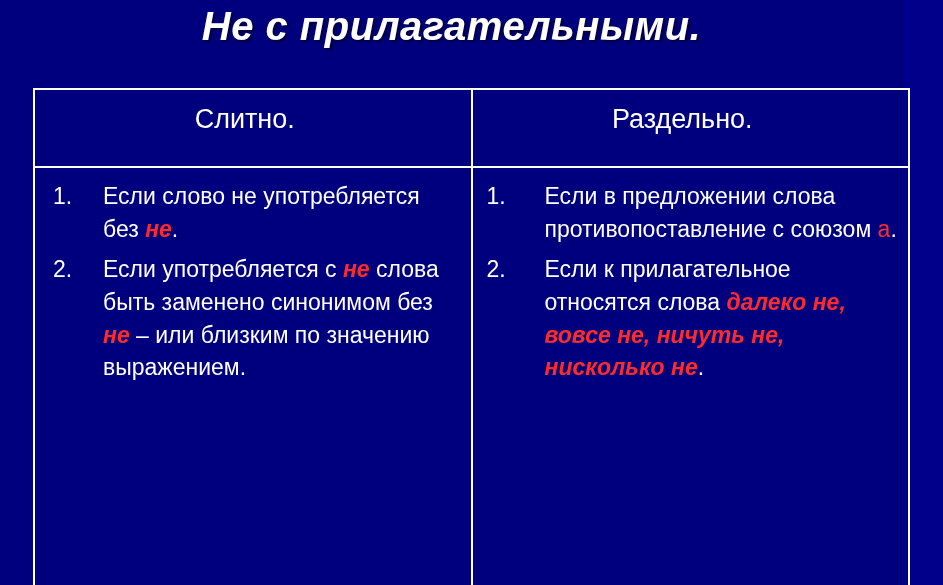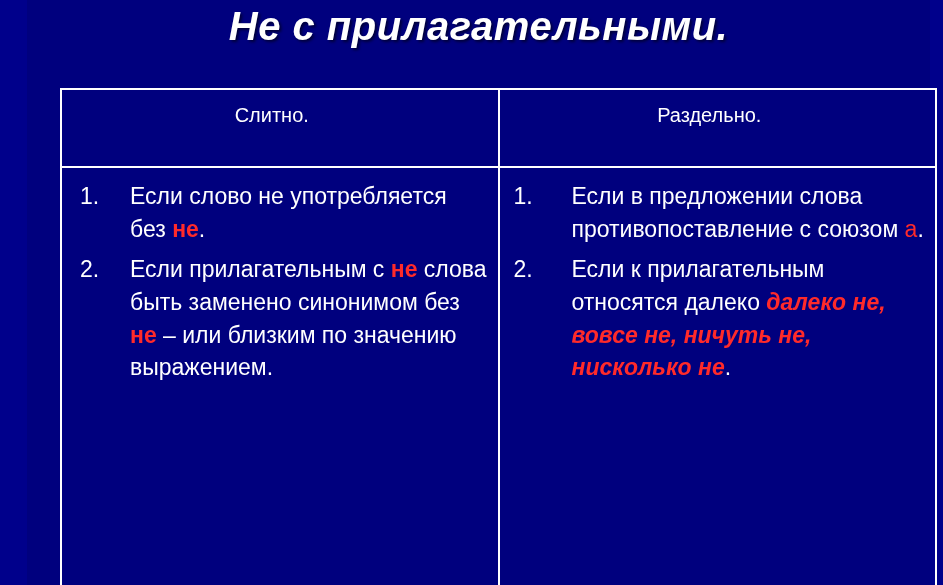--- a/index.html
+++ b/index.html
@@ -11,21 +11,20 @@
     height: 585px;
     background: #00008B;
     font-family: "Liberation Sans", sans-serif;
     overflow: hidden;
   }
   .slide {
     position: relative;
     width: 903px;
     height: 585px;
     background: #00007e;
-    margin-left: 27px;
   }
   .slide-title {
     text-align: center;
     color: #ffffff;
     font-style: italic;
     font-weight: bold;
     font-size: 40px;
     letter-spacing: 0.5px;
     padding-top: 4px;
     padding-bottom: 6px;
@@ -45,21 +44,21 @@
     table-layout: fixed;
   }
   table.grid td {
     border: 2px solid #ffffff;
     vertical-align: top;
     color: #ffffff;
     background: transparent;
   }
   td.hdr {
     text-align: center;
-    font-size: 20px;
+    font-size: 27px;
     padding: 14px 22px 16px 6px;
     height: 46px;
     vertical-align: middle;
   }
   td.body-cell {
     padding: 12px 10px 18px 10px;
     height: 400px;
   }
   ol.rules {
     list-style: none;
@@ -81,20 +80,21 @@
     font-size: 23px;
   }
   .right ol.rules > li {
     padding-left: 62px;
   }
   .right ol.rules > li .num {
     left: 4px;
   }
   .ne {
     color: #ff2a2a;
+    font-style: italic;
     font-weight: bold;
   }
   .soyuz {
     color: #ff2a2a;
   }
   .words {
     color: #ff2a2a;
     font-style: italic;
     font-weight: bold;
   }
@@ -118,37 +118,37 @@
           <ol class="rules">
             <li>
               <span class="num">1.</span>
               <span class="rule-text">
                 <span>Если слово не употребляется без </span><span class="ne">не</span><span>.</span>
               </span>
             </li>
             <li>
               <span class="num">2.</span>
               <span class="rule-text">
-                <span>Если прилагательным с </span><span class="ne">не</span><span> слова быть заменено синонимом без </span><span class="ne">не</span><span> – или близким по значению выражением.</span>
+                <span>Если употребляется с </span><span class="ne">не</span><span> слова быть заменено синонимом без </span><span class="ne">не</span><span> – или близким по значению выражением.</span>
               </span>
             </li>
           </ol>
         </td>
         <td class="body-cell right">
           <ol class="rules">
             <li>
               <span class="num">1.</span>
               <span class="rule-text">
                 <span>Если в предложении слова противопоставление с союзом </span><span class="soyuz">а</span><span>.</span>
               </span>
             </li>
             <li>
               <span class="num">2.</span>
               <span class="rule-text">
-                <span>Если к прилагательным относятся далеко </span><span class="words">далеко не, вовсе не, ничуть не, нисколько не</span><span>.</span>
+                <span>Если к прилагательное относятся слова </span><span class="words">далеко не, вовсе не, ничуть не, нисколько не</span><span>.</span>
               </span>
             </li>
           </ol>
         </td>
       </tr>
     </tbody>
       </table>
   </div>
 
 </div>

